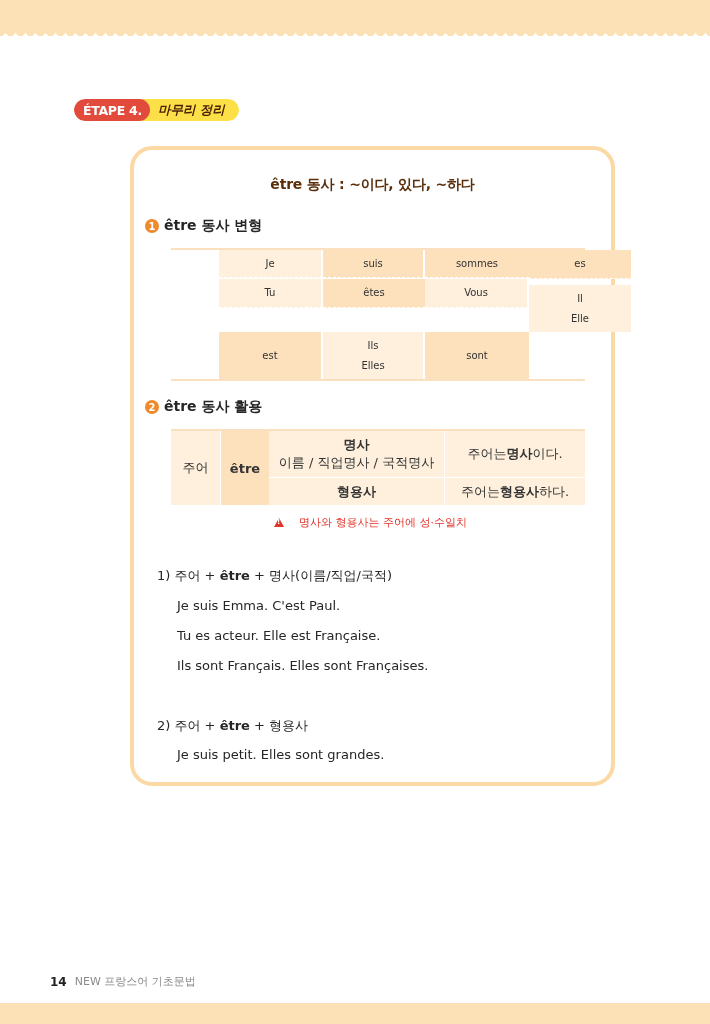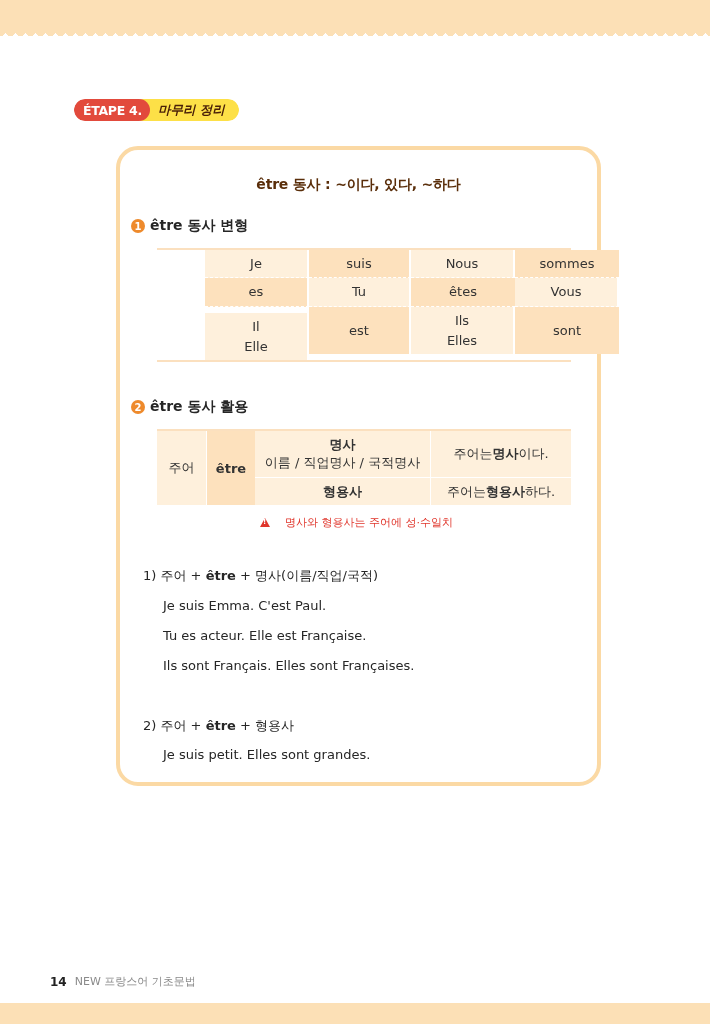--- a/index.html
+++ b/index.html
@@ -30,21 +30,21 @@
       background: #e24a3c; color: #ffffff; padding: 0 8px 0 9px;
       display: flex; align-items: center; border-radius: 11px; position: relative; z-index: 2;
       letter-spacing: -0.3px;
     }
     .etape-badge .part-b {
       background: #fde047; color: #4a2008; padding: 0 14px 0 18px; margin-left: -10px;
       display: flex; align-items: center; border-radius: 0 11px 11px 0; font-style: italic;
     }
 
     .card {
-      position: absolute; left: 116px; top: 146px; width: 485px; height: 640px;
+      position: absolute; left: 130px; top: 146px; width: 485px; height: 640px;
       border: 4px solid #fbd9a4; border-radius: 22px; background: #ffffff;
     }
 
     .card-title {
       position: absolute; left: 0; top: 26px; width: 100%; text-align: center;
       font-weight: bold; font-size: 14px; color: #5a2e0a; letter-spacing: -0.2px;
     }
 
     .section-head {
       position: absolute; left: 11px; display: flex; align-items: center; gap: 5px;
@@ -53,21 +53,21 @@
     .num-circle {
       width: 14px; height: 14px; border-radius: 50%; background: #ee8a2c; color: #fff;
       font-size: 10px; font-weight: bold; display: flex; align-items: center; justify-content: center;
     }
 
     
     .conj-table {
       position: absolute; left: 37px; top: 98px; width: 414px;
       border-top: 2px solid #fbe0bf; border-bottom: 2px solid #fbe0bf;
       display: grid; grid-template-columns: 104px 102px 104px 104px;
-      font-size: 13px; color: #333; padding-left: 48px;
+      font-size: 10px; color: #333; padding-left: 48px;
     }
     .conj-table .cell {
       display: flex; align-items: center; justify-content: center; text-align: center;
       line-height: 20px;
     }
     .conj-table .light { background: #fef0dc; }
     .conj-table .dark { background: #fde1bd; }
     .conj-table .r1 { height: 28px; border-bottom: 1px dashed #ffffff; }
     .conj-table .r2 { height: 29px; border-bottom: 1px dashed #ffffff; }
     .conj-table .r3 { height: 47px; }
@@ -132,21 +132,20 @@
   <div class="card-title">être 동사 : ~이다, 있다, ~하다</div>
 
   <div class="section-head" style="top:67px;">
     <span class="num-circle">1</span>
     <span>être 동사 변형</span>
   </div>
 
   <div class="conj-table">
     <div class="cell light sep r1">Je</div>
     <div class="cell dark sep r1">suis</div>
-    <div class="cell light sep r1">Nous</div>
     <div class="cell dark r1">sommes</div>
 
     <div class="cell dark sep r2">es</div>
     <div class="cell light sep r2">Tu</div>
     <div class="cell dark r2">êtes</div>
     <div class="cell light sep r2">Vous</div>
 
     <div class="cell light sep r3" style="flex-direction:column;margin-top:6px;">
       <span>Il</span>
       <span>Elle</span>

